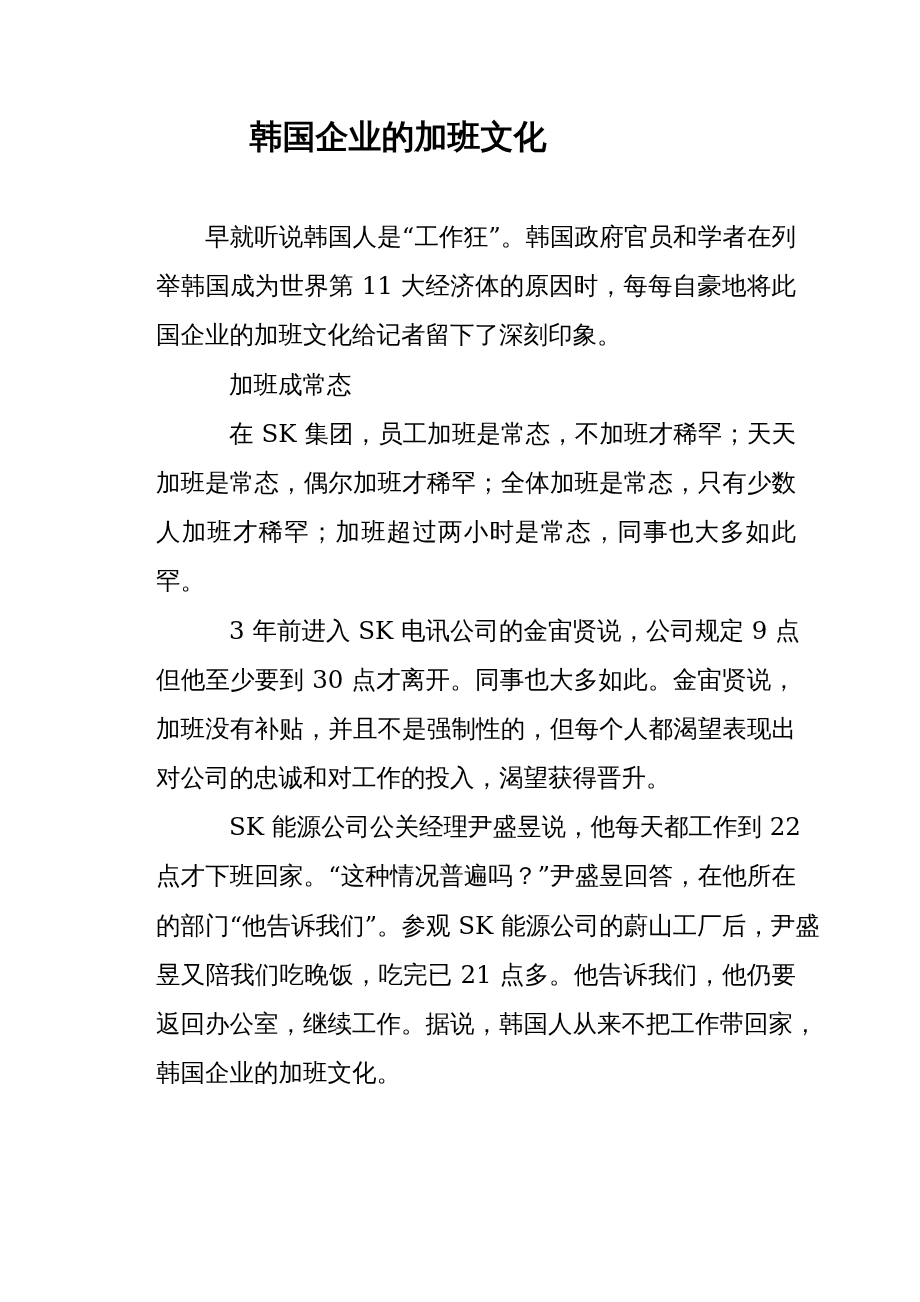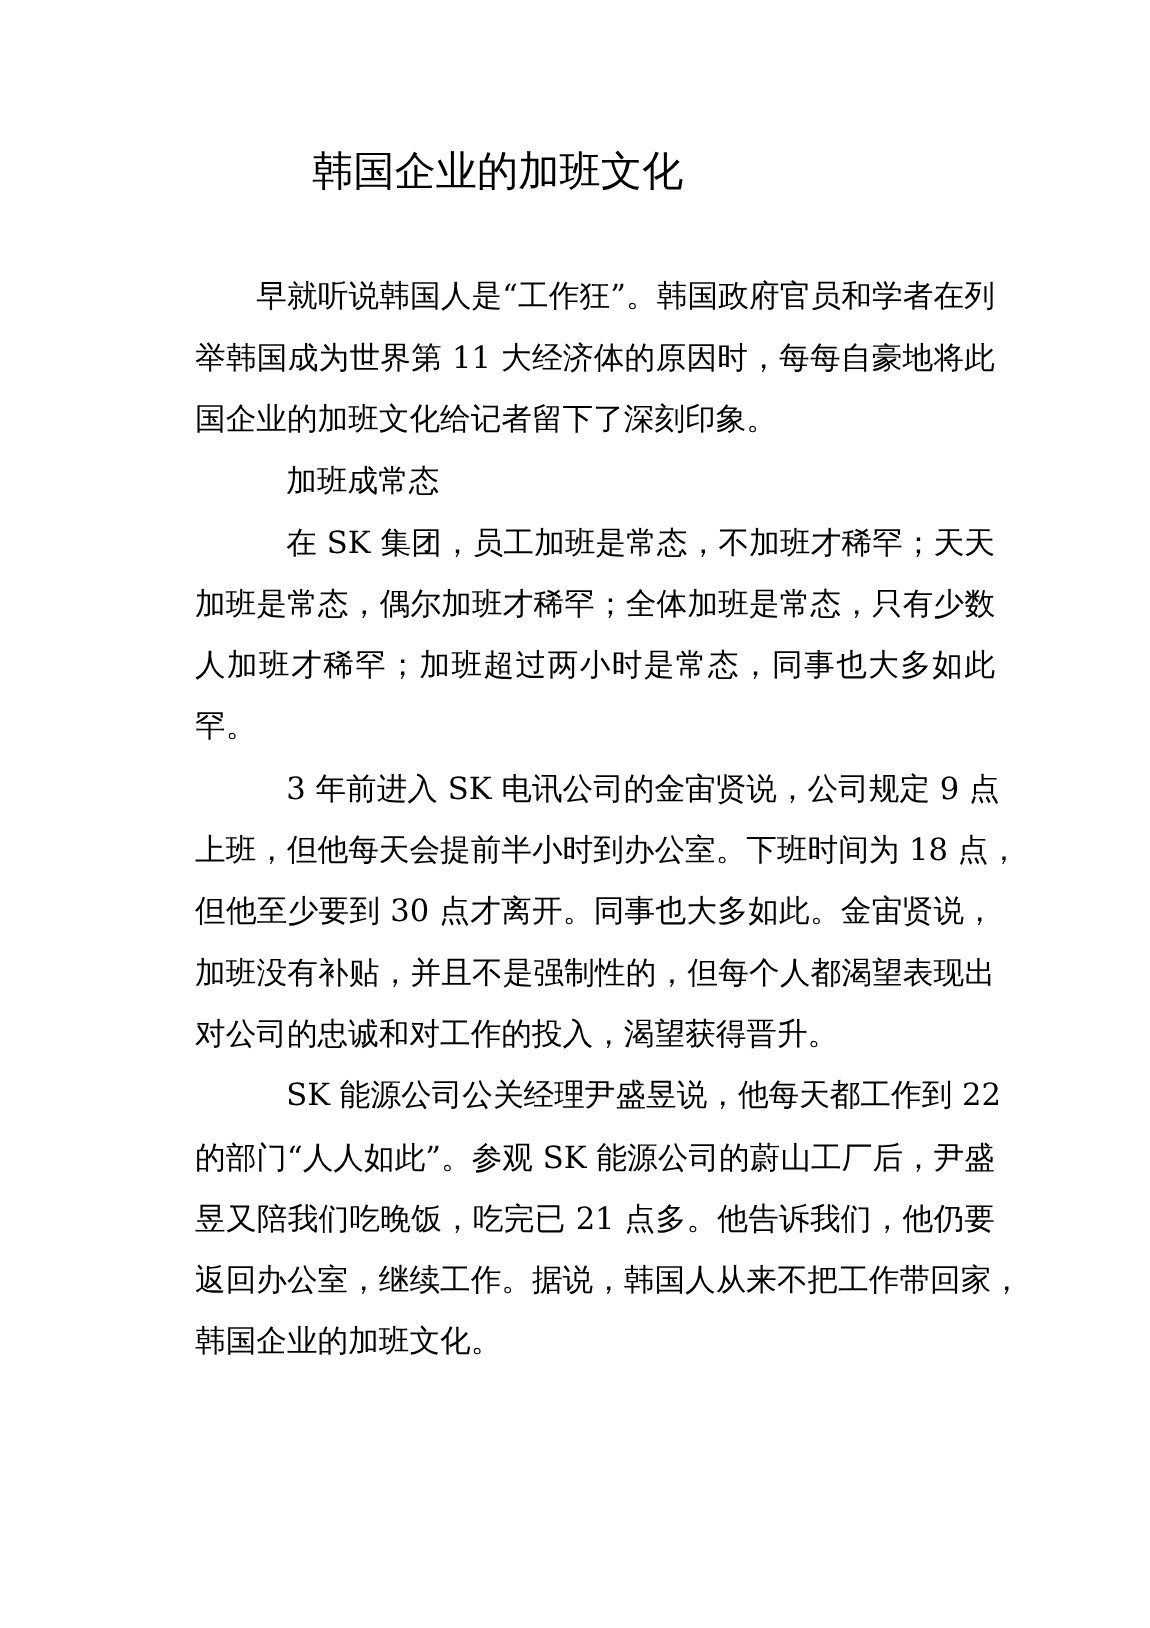--- a/index.html
+++ b/index.html
@@ -24,21 +24,21 @@
       background: #ffffff;
     }
     .title {
       position: absolute;
       top: 112px;
       left: 0;
       width: 796px;
       text-align: center;
       font-family: "DejaVu Sans", "Liberation Sans", sans-serif;
       font-size: 33px;
-      font-weight: normal;
+      font-weight: bold;
       line-height: 50px;
       letter-spacing: 0px;
     }
     .body {
       position: absolute;
       left: 156px;
       top: 212px;
       width: 640px;
     }
     .line {
@@ -80,27 +80,27 @@
 
     <div>
       <div class="line indent">在 SK 集团，员工加班是常态，不加班才稀罕；天天</div>
       <div class="line">加班是常态，偶尔加班才稀罕；全体加班是常态，只有少数</div>
       <div class="line">人加班才稀罕；加班超过两小时是常态，同事也大多如此</div>
       <div class="line last">罕。</div>
     </div>
 
     <div>
       <div class="line indent">3 年前进入 SK 电讯公司的金宙贤说，公司规定 9 点</div>
-      <div class="line">上班，但他每天会提前半小时到办公室。下班时间为 18 点，</div>
       <div class="line">但他至少要到 30 点才离开。同事也大多如此。金宙贤说，</div>
       <div class="line">加班没有补贴，并且不是强制性的，但每个人都渴望表现出</div>
       <div class="line last">对公司的忠诚和对工作的投入，渴望获得晋升。</div>
     </div>
 
     <div>
       <div class="line indent">SK 能源公司公关经理尹盛昱说，他每天都工作到 22</div>
-      <div class="line">的部门“人人如此”。参观 SK 能源公司的蔚山工厂后，尹盛</div>
+      <div class="line">点才下班回家。“这种情况普遍吗？”尹盛昱回答，在他所在</div>
+      <div class="line">的部门“他告诉我们”。参观 SK 能源公司的蔚山工厂后，尹盛</div>
       <div class="line">昱又陪我们吃晚饭，吃完已 21 点多。他告诉我们，他仍要</div>
       <div class="line">返回办公室，继续工作。据说，韩国人从来不把工作带回家，</div>
       <div class="line last">韩国企业的加班文化。</div>
     </div>
   </div>
 </div>
 
 </body></html>

